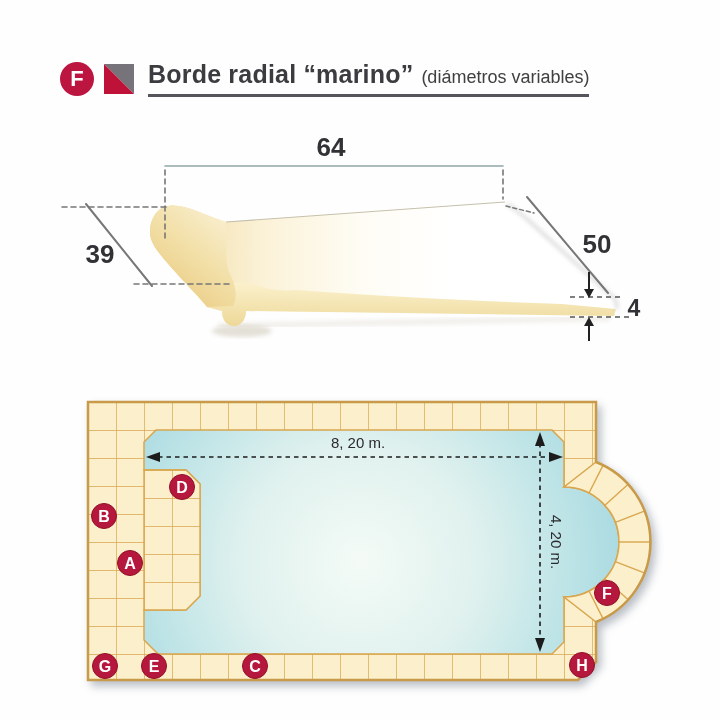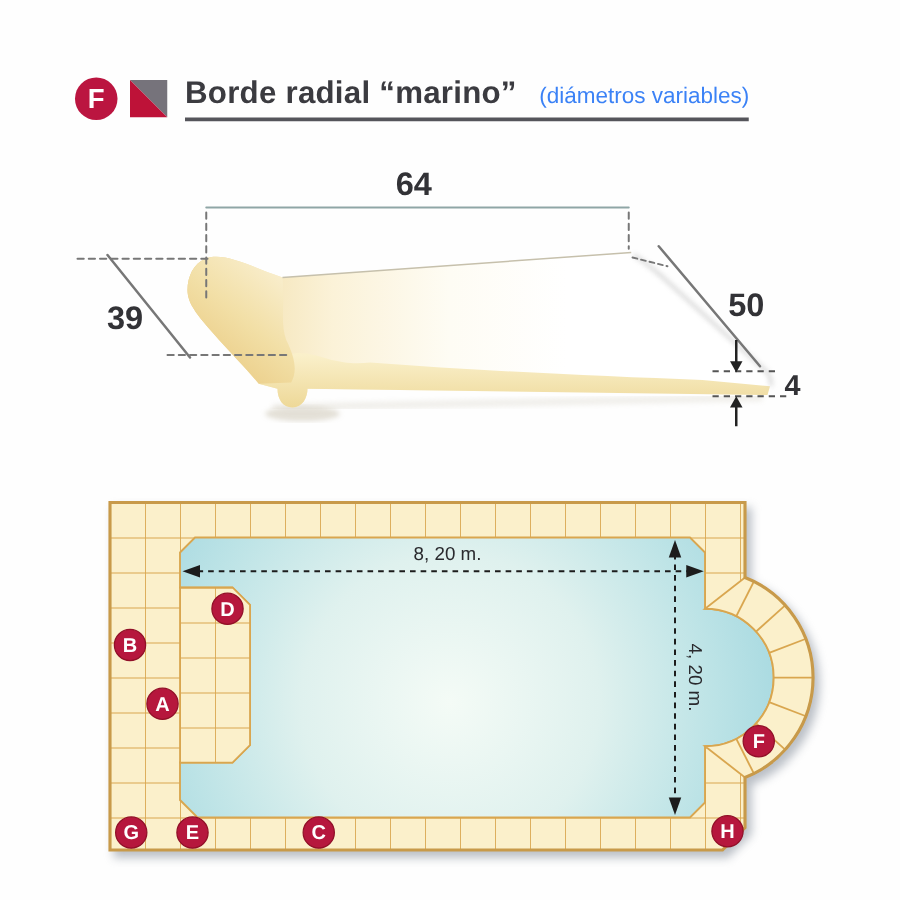--- a/index.html
+++ b/index.html
@@ -7,23 +7,23 @@
        font-family:"Liberation Sans", sans-serif;}
   .page{position:absolute;inset:0;background:#fefefe;}
 
   
   .header{position:absolute;left:60px;top:60px;display:flex;align-items:center;gap:10px;}
   .badge-f{width:34px;height:34px;border-radius:50%;background:#bb1540;color:#fff;
            display:flex;align-items:center;justify-content:center;
            font-size:22px;font-weight:bold;}
   .logo-square{width:30px;height:30px;display:block;}
   .title-block{border-bottom:3px solid #55555b;padding-bottom:5px;margin-left:4px;
-               display:flex;align-items:baseline;gap:18px;white-space:nowrap;}
+               display:flex;align-items:baseline;gap:8px;white-space:nowrap;}
   .title-main{font-size:25px;font-weight:600;color:#3b3b40;letter-spacing:.2px;}
-  .title-sub{font-size:18px;font-weight:500;color:#3b82f6;}
+  .title-sub{font-size:18px;font-weight:500;color:#404040;}
 
   svg text{font-family:"Liberation Sans", sans-serif;}
   .dim-num{font-size:26px;font-weight:600;fill:#323236;}
   .dim-num-sm{font-size:23px;font-weight:600;fill:#323236;}
   .pool-dim{font-size:15px;font-weight:500;fill:#2a2a2e;}
   .marker-letter{font-size:16px;font-weight:bold;fill:#ffffff;text-anchor:middle;}
   .pool-shadow{filter:drop-shadow(4px 5px 4px rgba(105,115,130,0.45));}
 </style>
 </head>
 <body>

